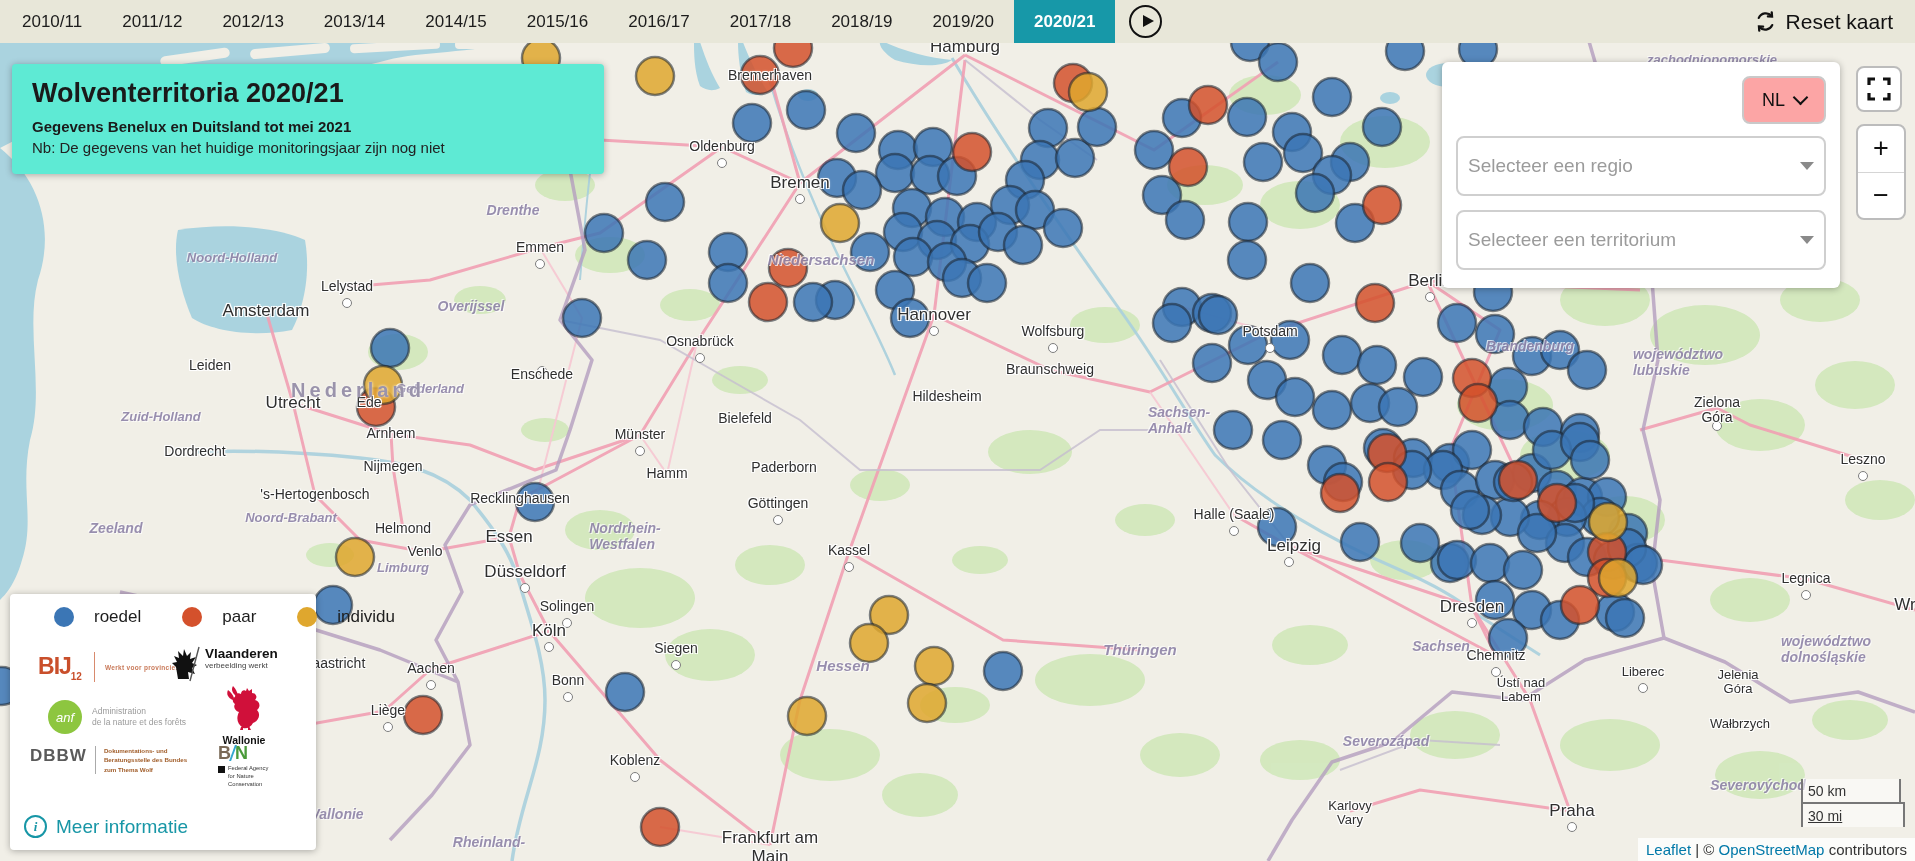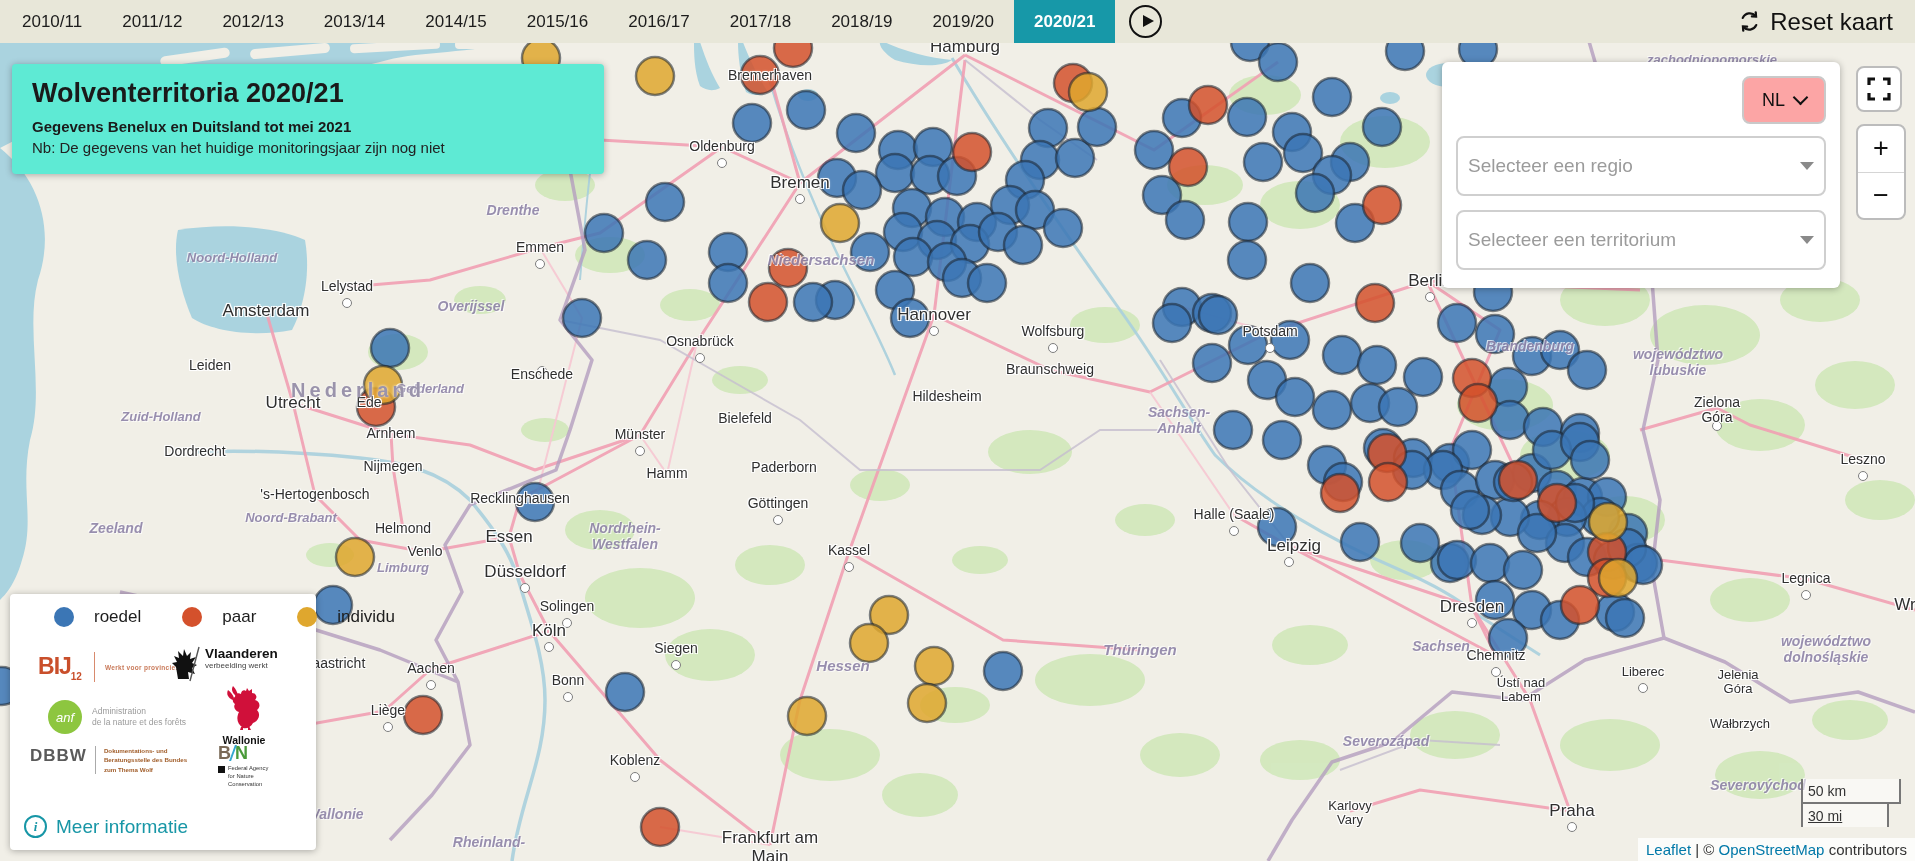--- a/index.html
+++ b/index.html
@@ -5,36 +5,36 @@
   html,body{margin:0;padding:0;}
   body{width:1915px;height:861px;overflow:hidden;font-family:"Liberation Sans",sans-serif;background:#f1efe7;}
   .stage{position:relative;width:1915px;height:861px;overflow:hidden;}
 
   
   #map-svg{position:absolute;left:0;top:0;z-index:1;}
   #map-labels{position:absolute;left:0;top:0;width:100%;height:100%;z-index:2;pointer-events:none;}
   .city{position:absolute;transform:translate(-50%,-50%);color:#2f2f2f;white-space:pre-line;text-align:center;line-height:1.1;
         text-shadow:-1px -1px 0 #fff,1px -1px 0 #fff,-1px 1px 0 #fff,1px 1px 0 #fff,0 0 3px #fff;}
   .region{position:absolute;transform:translate(-50%,-50%);color:#8f84a8;font-style:italic;font-weight:600;opacity:.9;
-        white-space:pre-line;text-align:center;line-height:1.15;
+        white-space:pre-line;text-align:left;line-height:1.15;
         text-shadow:-1px -1px 0 rgba(255,255,255,.8),1px 1px 0 rgba(255,255,255,.8);}
   .country{position:absolute;transform:translate(-50%,-50%);color:#9a93ab;font-weight:600;letter-spacing:4px;font-size:20px;
         text-shadow:0 0 3px #fff;}
   .cdot{position:absolute;width:8px;height:8px;border:1.5px solid #7d7d7d;border-radius:50%;background:#fff;transform:translate(-50%,-50%);}
 
   
   .topbar{position:absolute;left:0;top:0;width:100%;height:43px;background:#e8e7d9;z-index:10;display:flex;align-items:stretch;}
   #tabs{display:flex;margin:0;padding:0 0 0 2px;list-style:none;}
   .tab{display:flex;align-items:center;padding:0 20px;font-size:17px;color:#1c1c1c;cursor:pointer;}
   .tab.active{background:#1798a8;color:#fff;font-weight:700;}
   .play-btn{align-self:center;margin-left:14px;width:33px;height:33px;border-radius:50%;border:2.5px solid #111;background:transparent;
         position:relative;cursor:pointer;padding:0;}
   .play-btn .tri{position:absolute;left:12px;top:8px;width:0;height:0;border-left:11px solid #111;border-top:6.5px solid transparent;border-bottom:6.5px solid transparent;}
   .reset-btn{margin-left:auto;margin-right:16px;display:flex;align-items:center;gap:9px;background:none;border:none;
-        font-family:"Liberation Sans",sans-serif;font-size:24px;color:#111;cursor:pointer;}
+        font-family:"Liberation Sans",sans-serif;font-size:21px;color:#111;cursor:pointer;}
 
   
   .info-card{position:absolute;left:12px;top:64px;width:552px;background:#5eead4;border-radius:4px;z-index:5;
         box-shadow:0 1px 7px rgba(0,0,0,.3);padding:14px 20px 16px;}
   .info-card h1{margin:0;font-size:27px;font-weight:700;color:#1a1a1a;}
   .info-card .sub{margin-top:9px;font-size:15px;font-weight:700;color:#1a1a1a;}
   .info-card .note{margin-top:3px;font-size:15px;color:#222;line-height:1.35;}
 
   
   .legend-card{position:absolute;left:10px;top:594px;width:306px;height:256px;background:#fff;border-radius:4px;z-index:5;
@@ -91,21 +91,21 @@
         z-index:5;display:flex;align-items:center;justify-content:center;cursor:pointer;padding:0;}
   .zoomctl{position:absolute;left:1856px;top:124px;width:46px;height:92px;background:#fff;border:2px solid #bcbcbc;border-radius:8px;
         z-index:5;display:flex;flex-direction:column;}
   .zoomctl button{flex:1;border:none;background:none;font-size:27px;color:#111;cursor:pointer;line-height:1;padding:0;font-family:"Liberation Sans",sans-serif;}
   .zoomctl .zin{border-bottom:1px solid #d5d5d5;}
 
   
   .scalebar{position:absolute;left:1801px;top:779px;z-index:4;font-size:14px;color:#333;}
   .scale-line{background:rgba(255,255,255,.55);padding:1px 5px 0;box-sizing:border-box;line-height:22px;white-space:nowrap;}
   .scale-km{width:100px;border:2px solid #777;border-top:none;}
-  .scale-mi{width:88px;border:2px solid #777;border-bottom:none;margin-top:-2px;text-decoration:underline;}
+  .scale-mi{width:104px;border:2px solid #777;border-bottom:none;margin-top:-2px;text-decoration:underline;}
   .attribution{position:absolute;right:0;bottom:0;z-index:6;background:rgba(255,255,255,.78);padding:3px 8px;font-size:15px;color:#333;}
   .attribution a{color:#0078A8;text-decoration:none;cursor:pointer;}
 </style>
 </head>
 <body>
 
 <div class="stage">
 
   <svg id="map-svg" width="1915" height="861" viewBox="0 0 1915 861" xmlns="http://www.w3.org/2000/svg">
     <rect width="1915" height="861" fill="#f1efe7"></rect>

